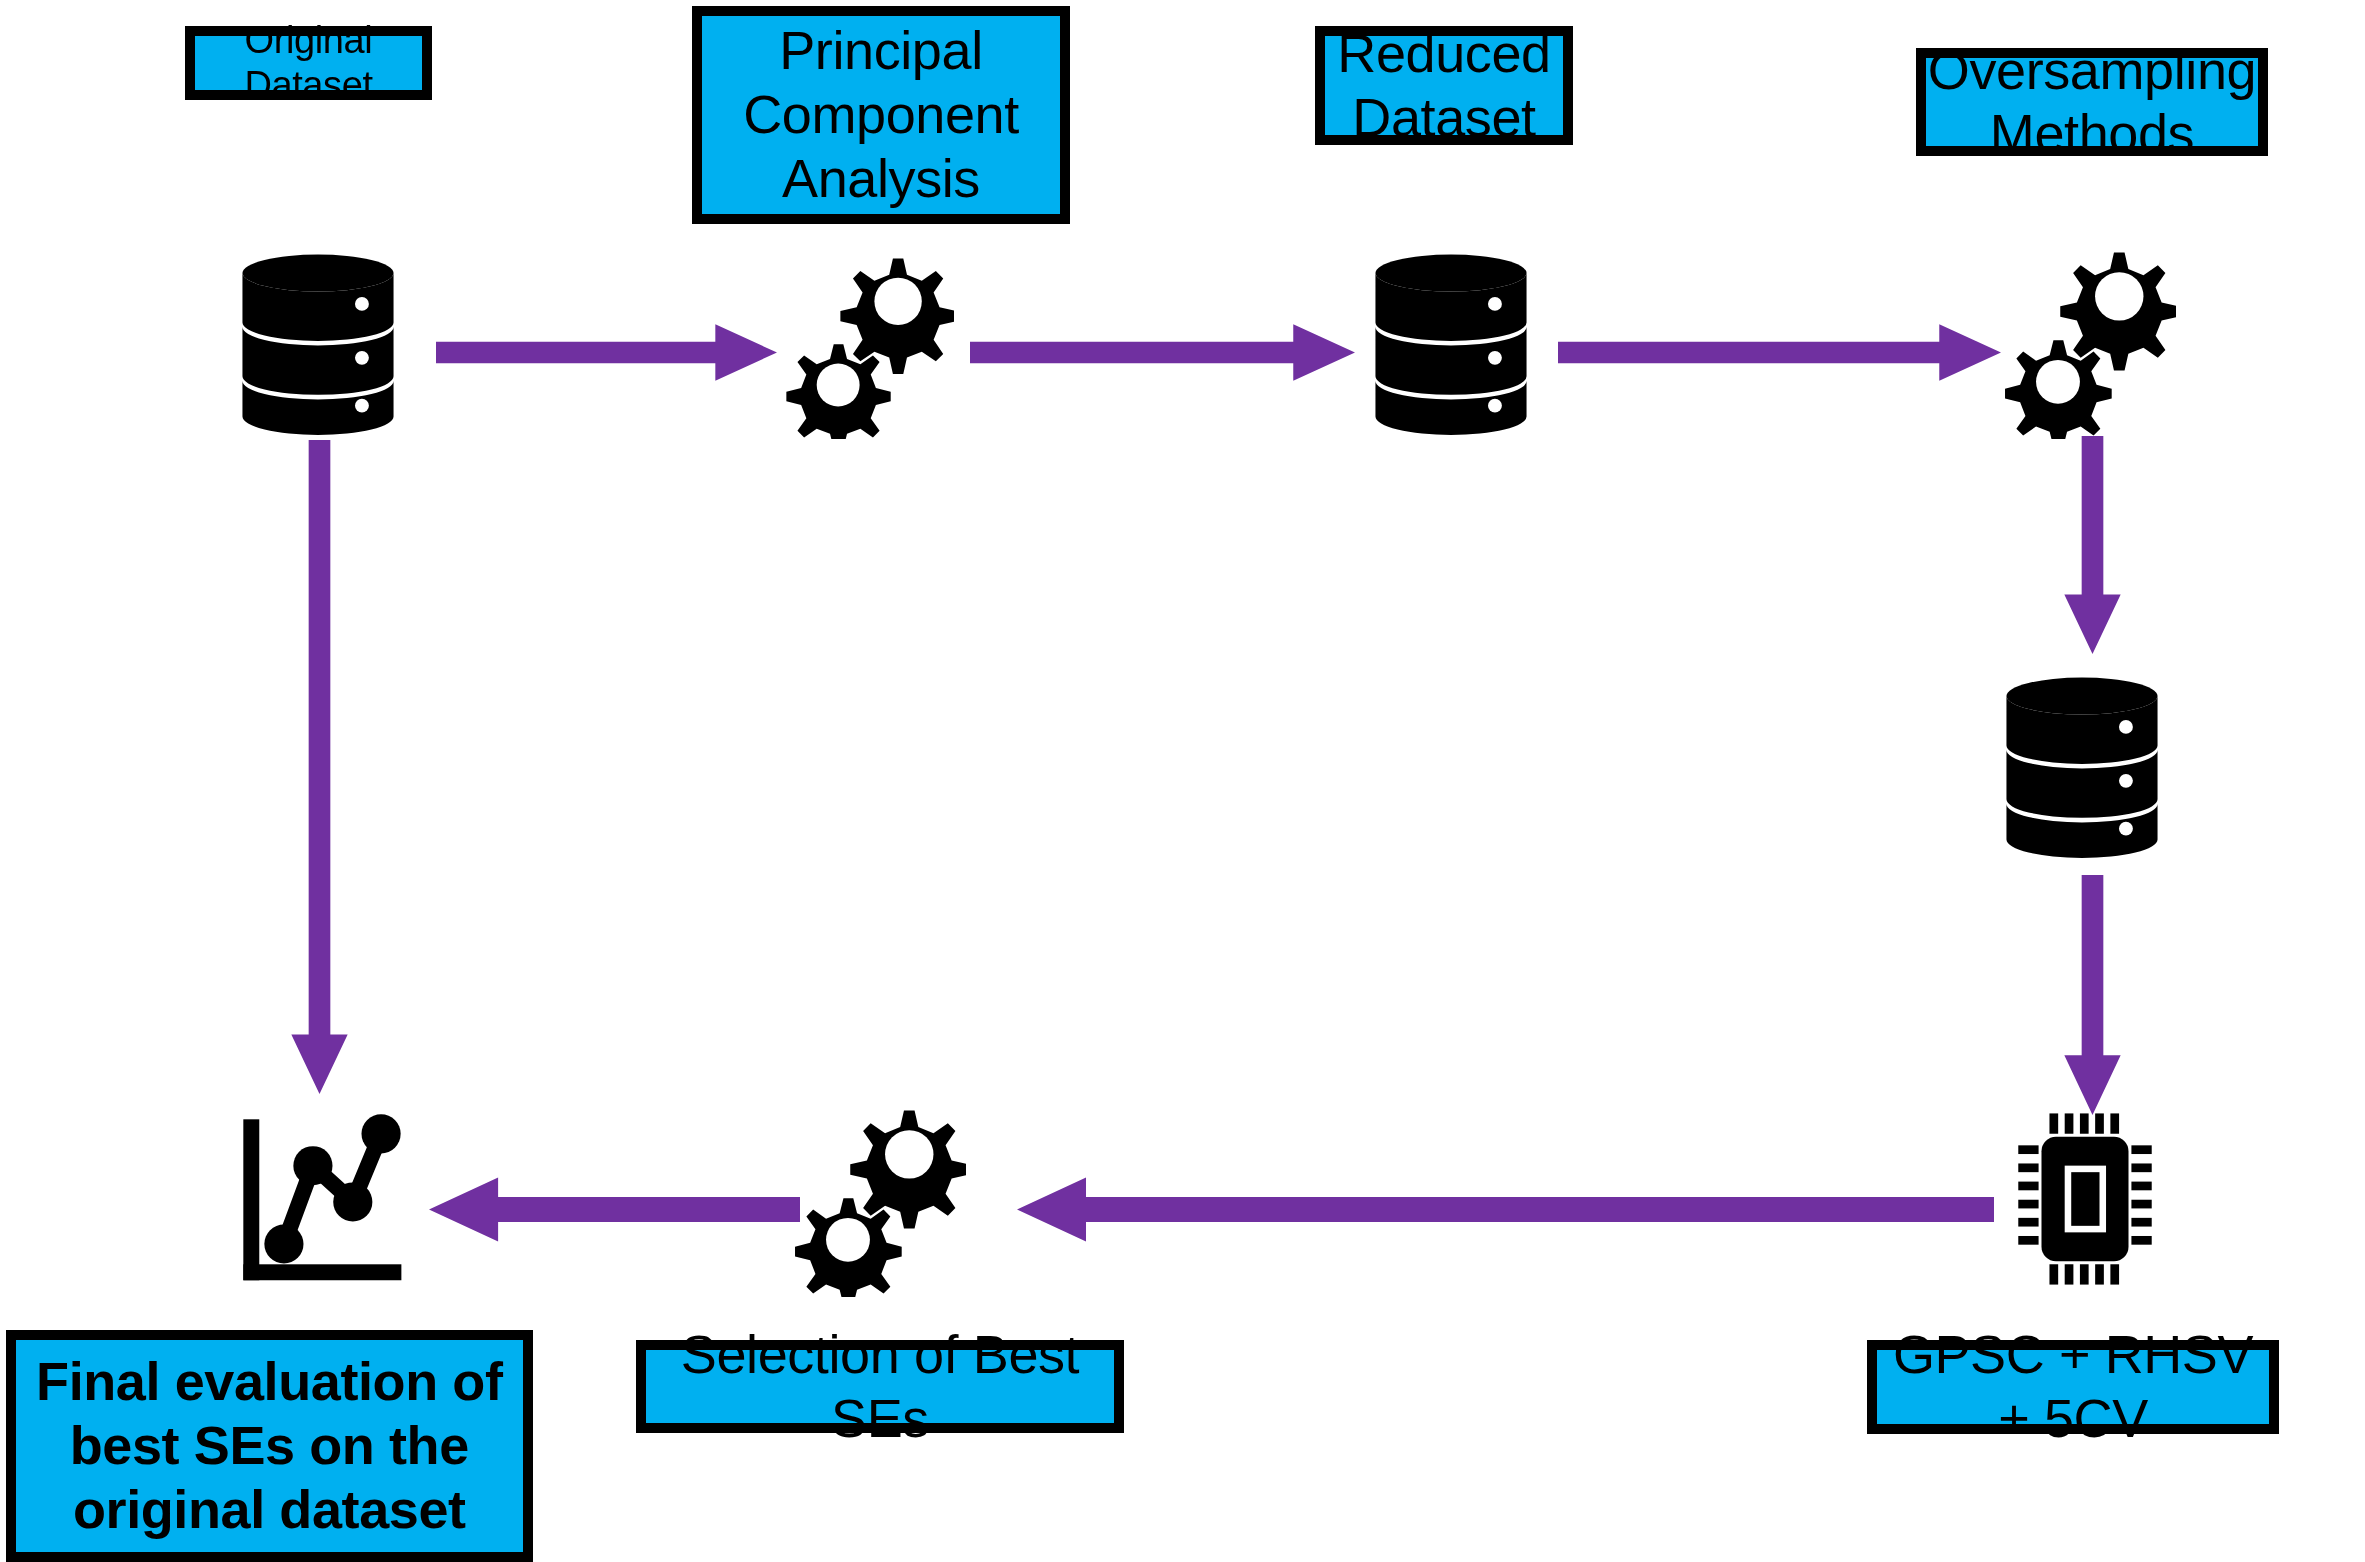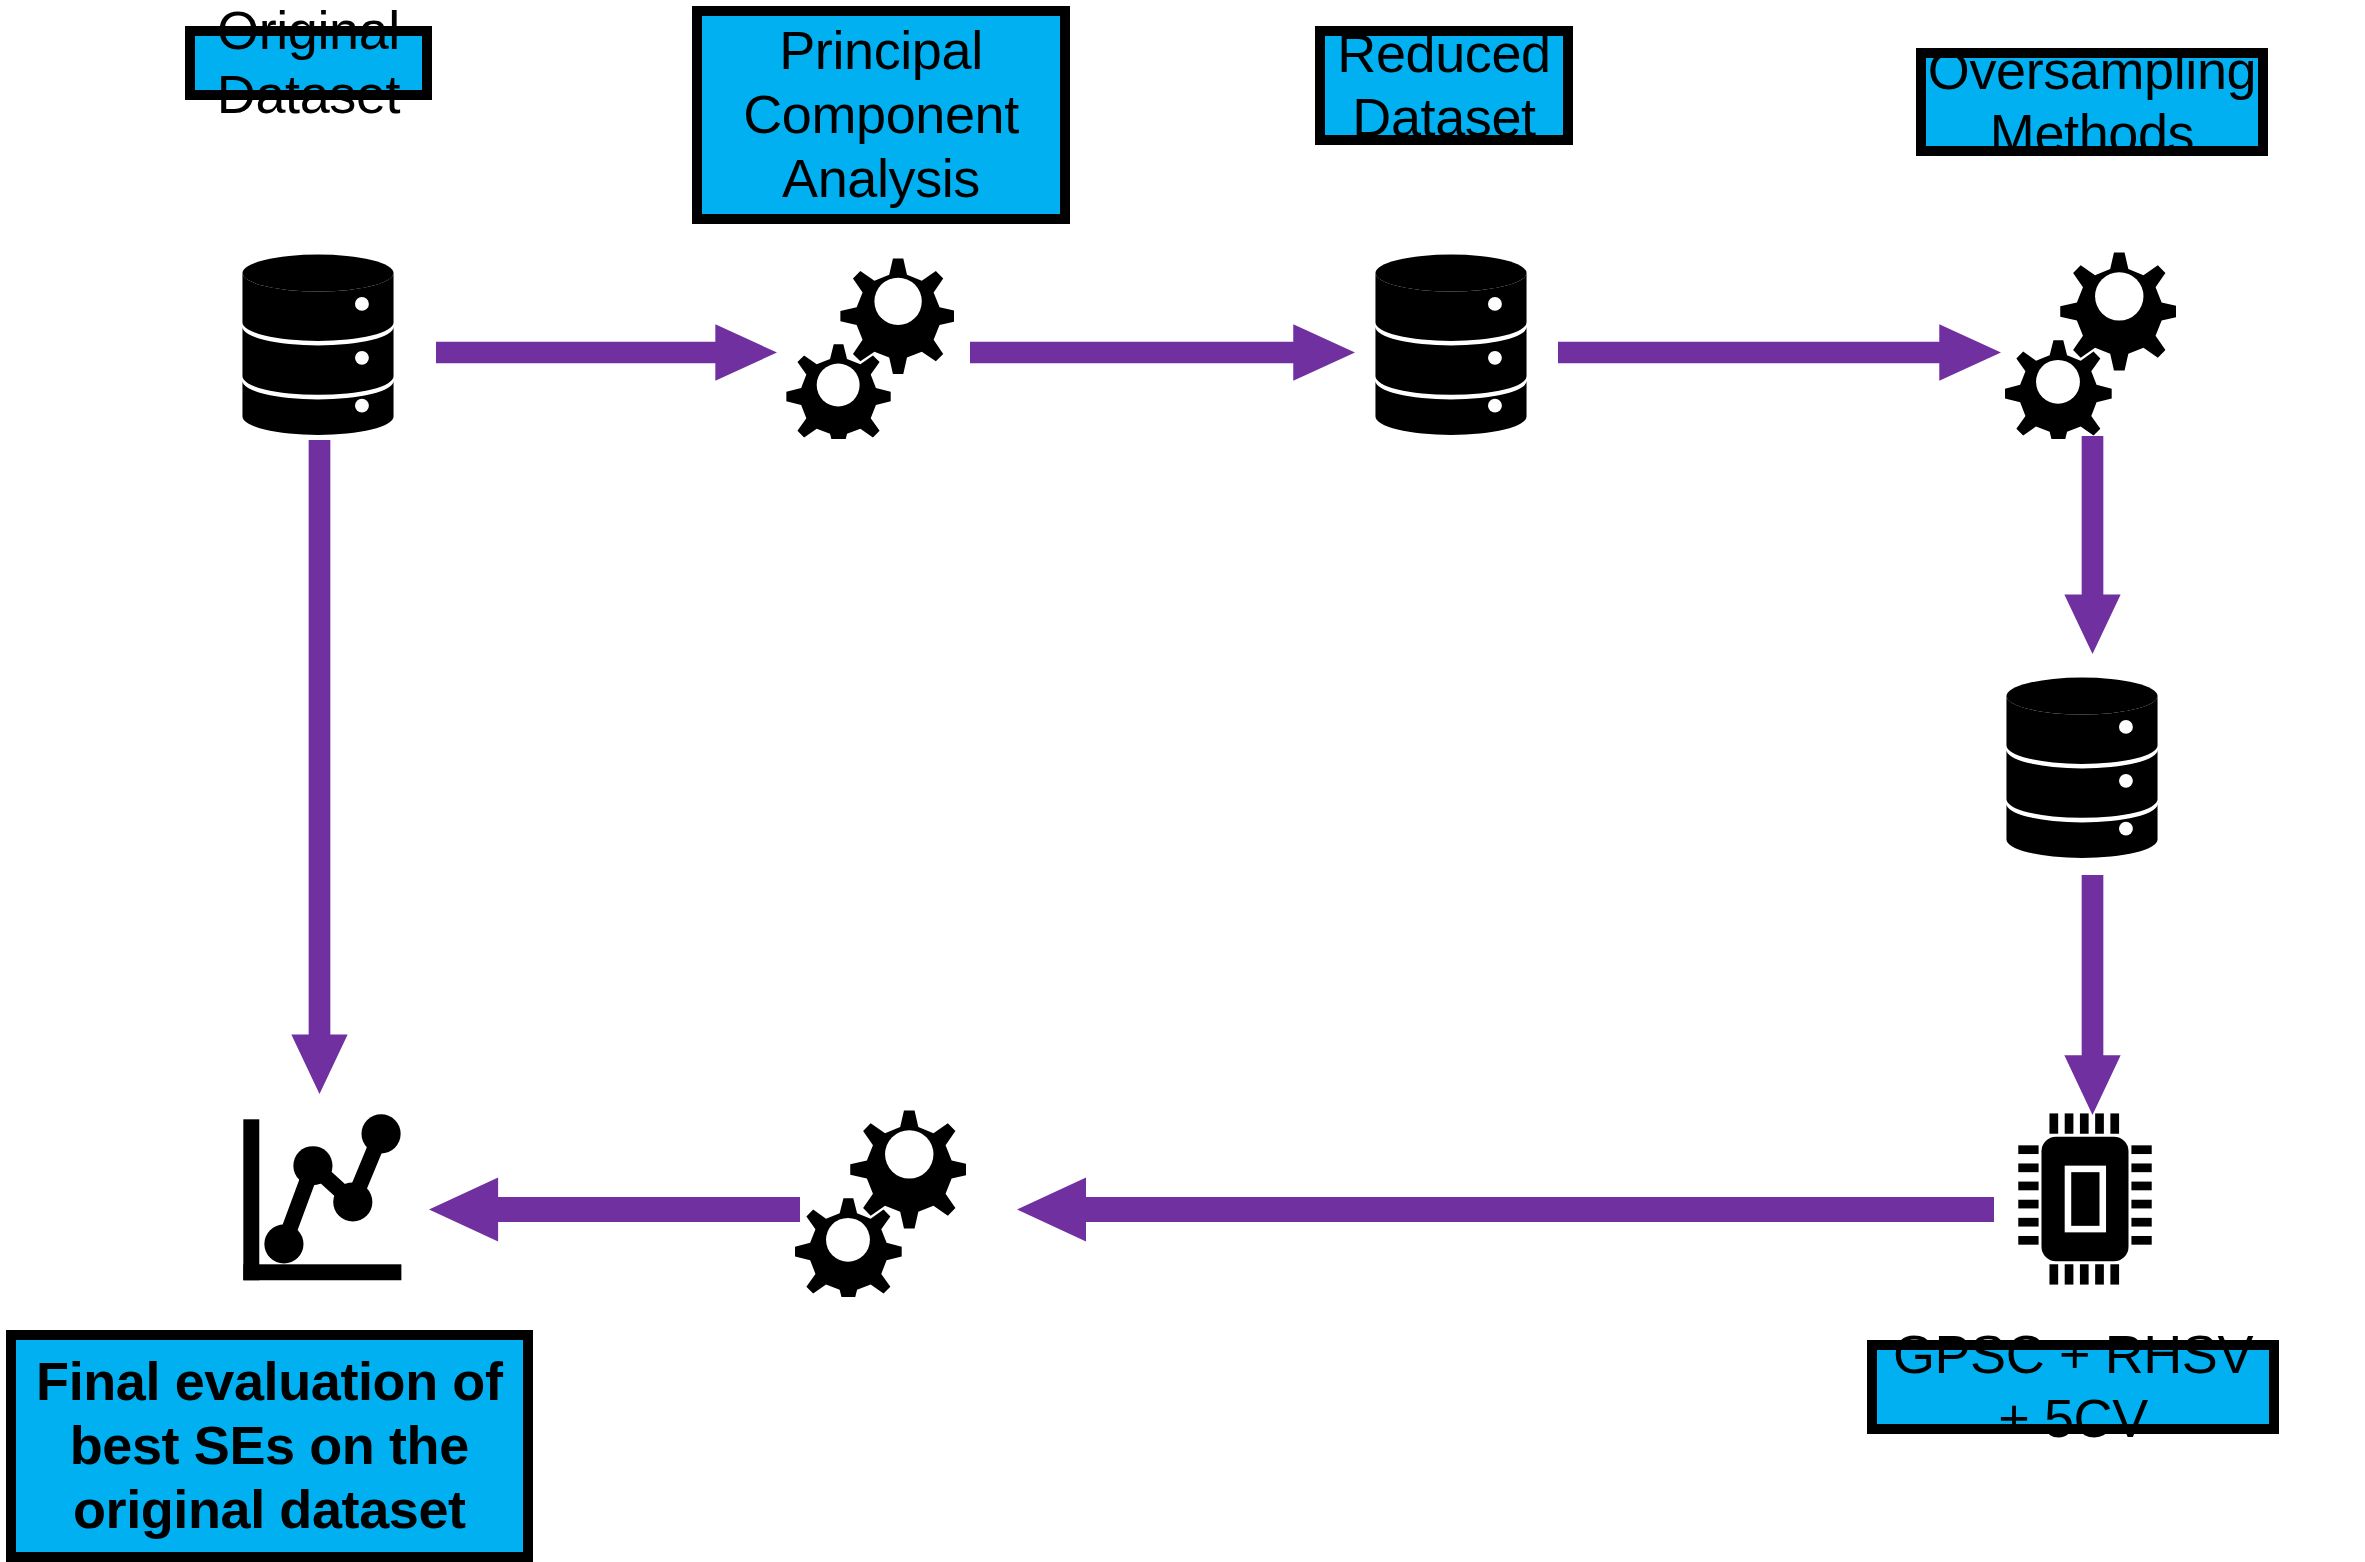--- a/index.html
+++ b/index.html
@@ -31,21 +31,21 @@
     white-space: pre-line;
   }
   .icon {
     position: absolute;
   }
   .icon svg { display: block; width: 100%; height: 100%; }
   .arrow { position: absolute; }
   .arrow svg { display: block; width: 100%; height: 100%; }
 
   
-  #box-original      { left: 185px;  top: 26px;   width: 247px; height: 74px; font-size: 54px; }
+  #box-original      { left: 185px;  top: 26px;   width: 247px; height: 74px; font-size: 38px; }
   #box-pca           { left: 692px;  top: 5.8px;    width: 378px; height: 218px; font-size: 54px; text-align: center; }
   #box-reduced       { left: 1315px; top: 26px;   width: 258px; height: 119px; font-size: 54px; }
   #box-oversampling  { left: 1916px; top: 20.3px;   width: 352px; height: 108px; font-size: 54px; margin-top: 28px; }
   #box-balanced      { left: 1566px; top: 734px; width: 363px; height: 145px; font-size: 54px; }
   #box-gpsc          { left: 1849px; top: 1340px; width: 412px; height: 94px; font-size: 54px; margin-left: 18px; }
   #box-selection     { left: 636px;  top: 1340px; width: 488px; height: 93px; font-size: 54px; }
   #box-final         { left: 5.8px;    top: 1330px; width: 527px; height: 232px; font-size: 54px; font-weight: bold; }
 
   
   #icon-db-original   { left: 240px;  top: 253px;  width: 156px; height: 185px; }
@@ -247,19 +247,20 @@
 
   <div class="node-box" id="box-reduced">Reduced
 Dataset</div>
 
   <div class="node-box" id="box-oversampling">Oversampling
 Methods</div>
 
 
   <div class="node-box" id="box-gpsc">GPSC + RHSV + 5CV</div>
 
+  <div class="node-box" id="box-selection">Selection of Best SEs</div>
 
   <div class="node-box" id="box-final">Final evaluation of
 best SEs on the
 original dataset</div>
 
 </div>
 
 
 </body></html>

